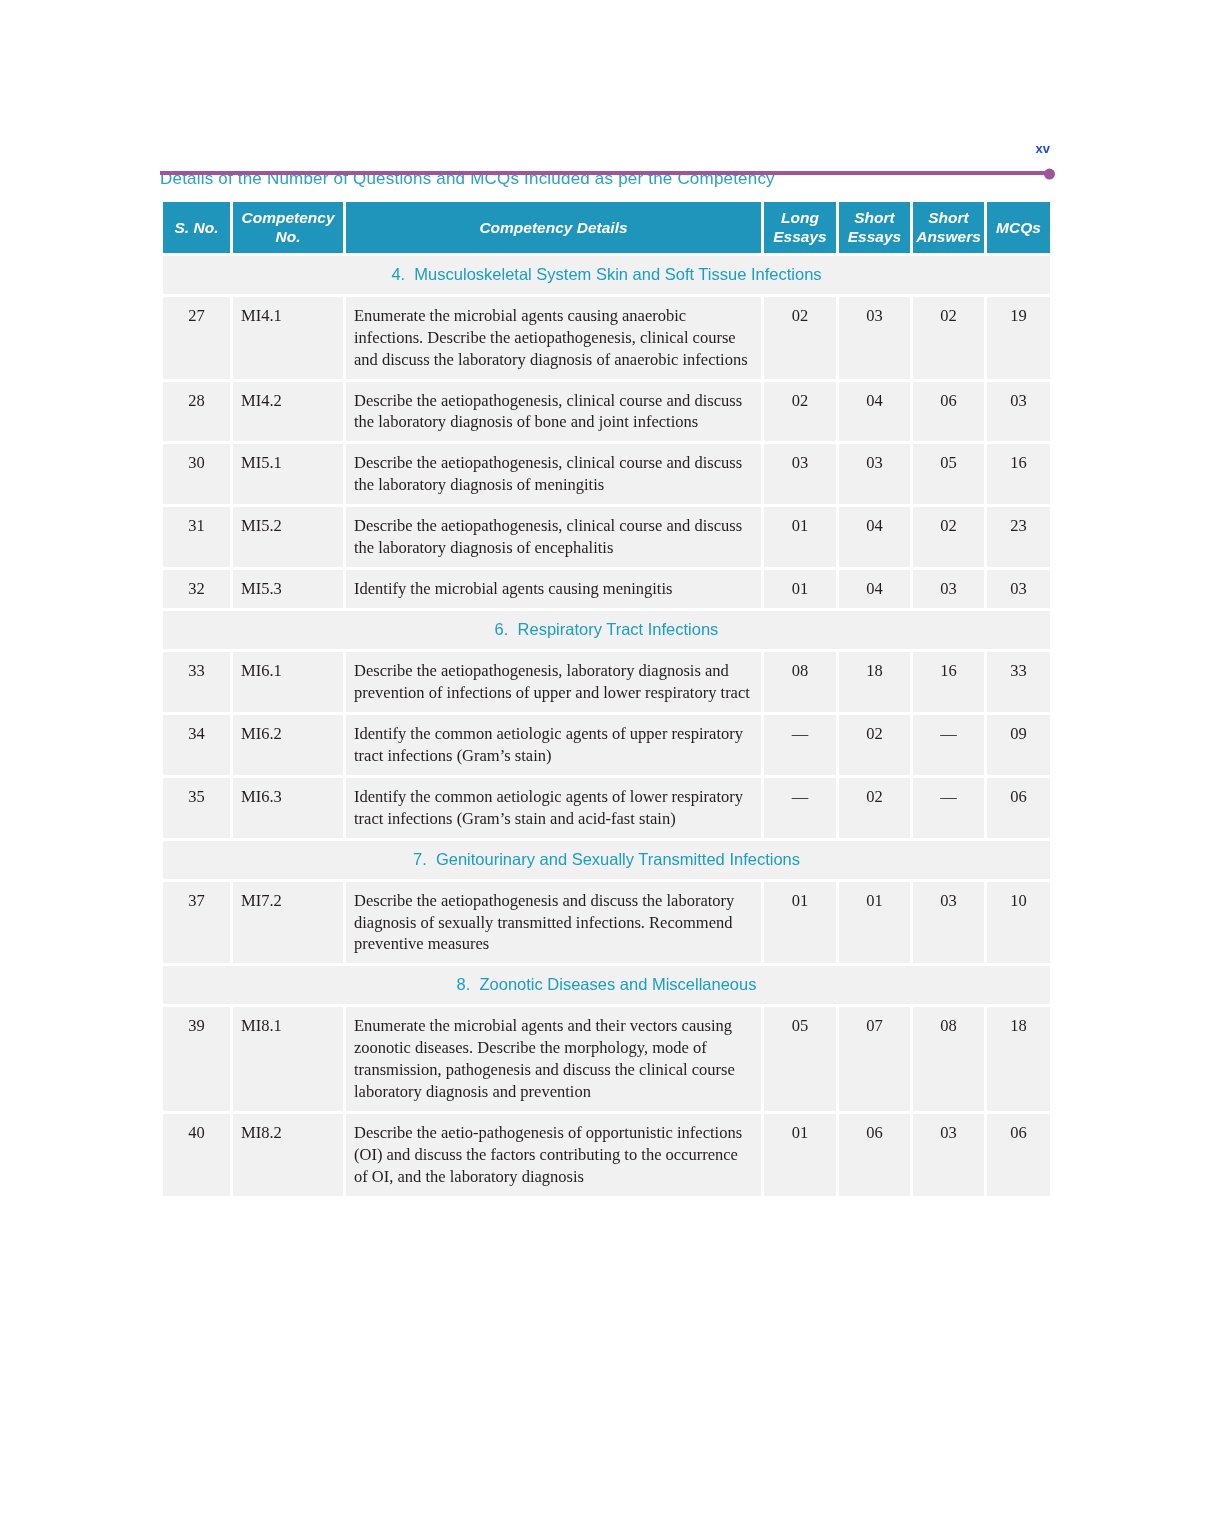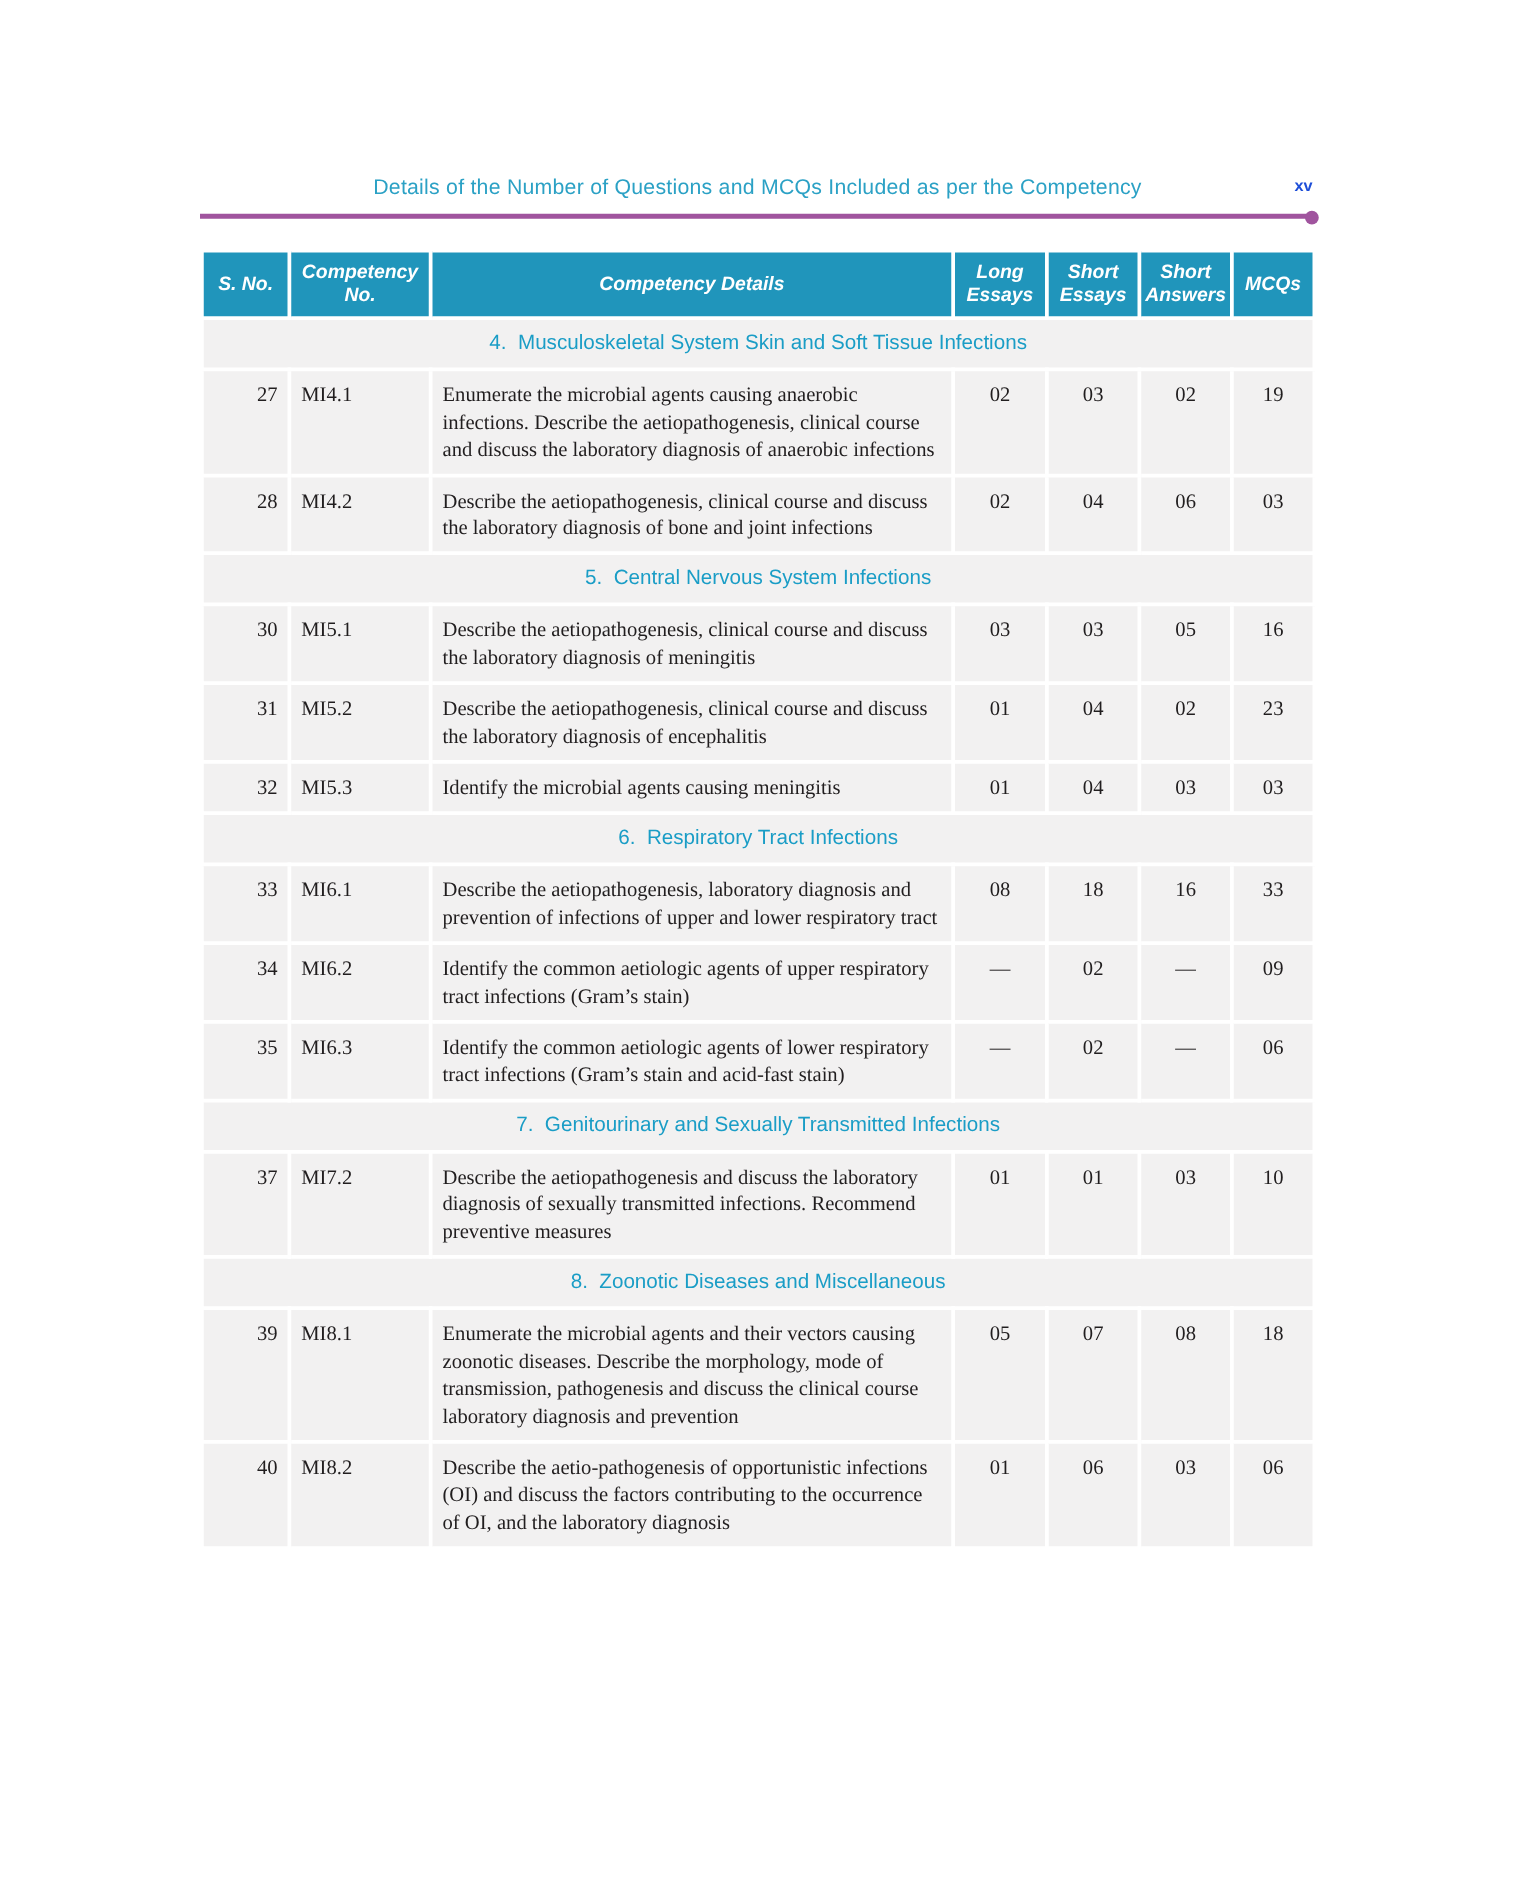--- a/index.html
+++ b/index.html
@@ -8,23 +8,23 @@
     width:1214px; height:1518px;
     font-family:"Liberation Serif", serif;
     color:#211e1f;
     position:relative;
     overflow:hidden;
   }
   .page { padding:140px 162px 40px 160px; }
 
   .page-header { position:relative; height:22px; margin-bottom:9px; }
   .running-head {
-    position:absolute; left:0; right:0; text-align:center;
+    position:absolute; left:0; right:0; 
     font-family:"Liberation Sans", sans-serif;
-    font-size:17px; color:#2ba1c5; letter-spacing:0.2px;
+    font-size:17px; color:#2ba1c5; letter-spacing:0.2px;margin-top:29px;
   }
   .folio {
     position:absolute; right:2px; top:1px;
     font-family:Liberation Sans, sans-serif;
     font-weight:bold; font-size:13px; color:#1d4ed8;margin-left:12px;
   }
 
   .rule { height:4px; background:#a0549e; position:relative; margin-bottom:24px; }
   .rule-dot {
     position:absolute; right:-3px; top:50%;
@@ -52,21 +52,21 @@
     font-size:16.5px; line-height:1.33;
     padding:8px 8px;
   }
   td.section {
     background:#cfdfeb; color:#1a9dc6;
     font-family:"Liberation Sans", sans-serif;
     font-weight:normal; font-size:16.5px;
     text-align:center; vertical-align:middle;
     padding:7px 4px;
   }
-  td.c-sno  { text-align:right; }
+  td.c-sno  { text-align:center; }
   td.c-comp { text-align:left; padding-left:10px; }
   td.c-details { text-align:left; padding-left:11px; padding-right:12px; }
   td.c-num  { text-align:center; }
 </style>
 </head>
 <body>
 
 <div class="page">
 
   <div class="page-header">
@@ -115,23 +115,20 @@
         <tr>
           <td class="c-sno">28</td>
           <td class="c-comp">MI4.2</td>
           <td class="c-details">Describe the aetiopathogenesis, clinical course and discuss the laboratory diagnosis of bone and joint infections</td>
           <td class="c-num">02</td>
           <td class="c-num">04</td>
           <td class="c-num">06</td>
           <td class="c-num">03</td>
         </tr>
         <tr>
-          <td colspan="7" class="section">5.&nbsp;&nbsp;Central Nervous System Infections</td>
-        </tr>
-        <tr>
           <td class="c-sno">30</td>
           <td class="c-comp">MI5.1</td>
           <td class="c-details">Describe the aetiopathogenesis, clinical course and discuss the laboratory diagnosis of meningitis</td>
           <td class="c-num">03</td>
           <td class="c-num">03</td>
           <td class="c-num">05</td>
           <td class="c-num">16</td>
         </tr>
         <tr>
           <td class="c-sno">31</td>

